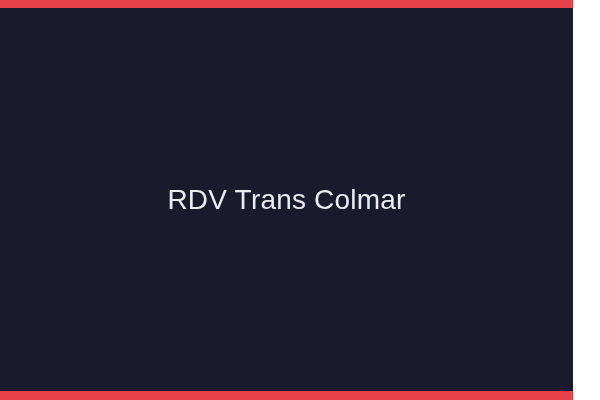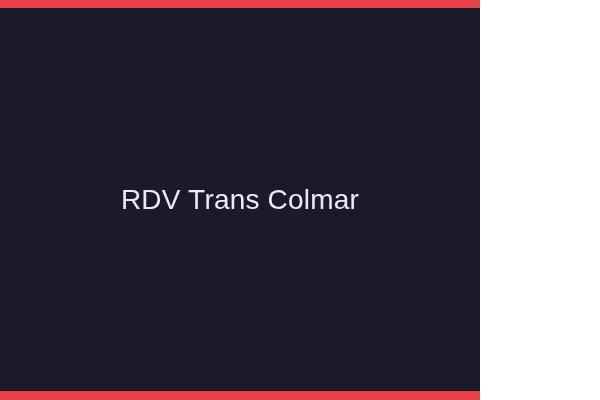--- a/index.html
+++ b/index.html
@@ -12,21 +12,21 @@
     width: 600px;
     height: 400px;
     overflow: hidden;
     background: #ffffff;
     font-family: "Liberation Sans", sans-serif;
   }
 
   .placeholder-card {
     position: relative;
     box-sizing: border-box;
-    width: 480px;
+    width: 573px;
     height: 400px;
     display: flex;
     flex-direction: column;
     background-color: #1b1a2c;
   }
 
   .accent-bar {
     flex: 0 0 auto;
     width: 100%;
     background-color: #e8414a;

